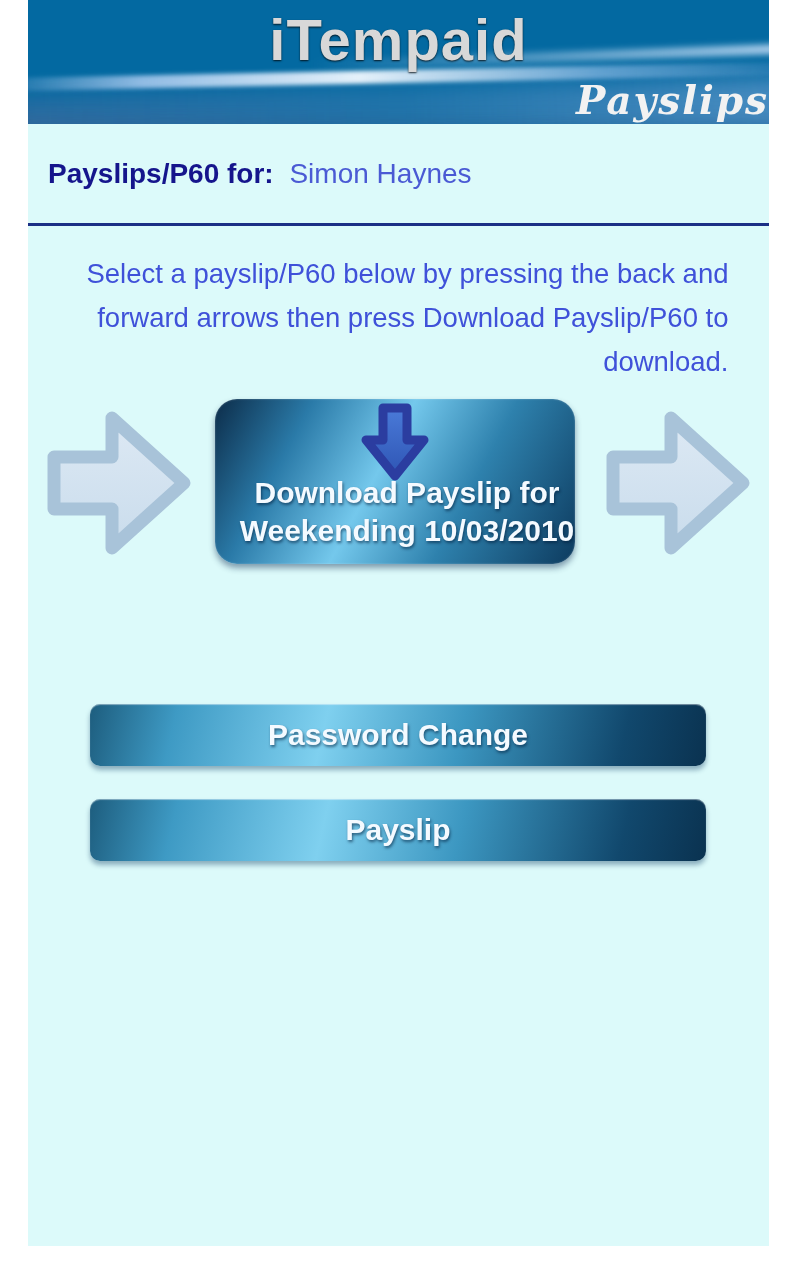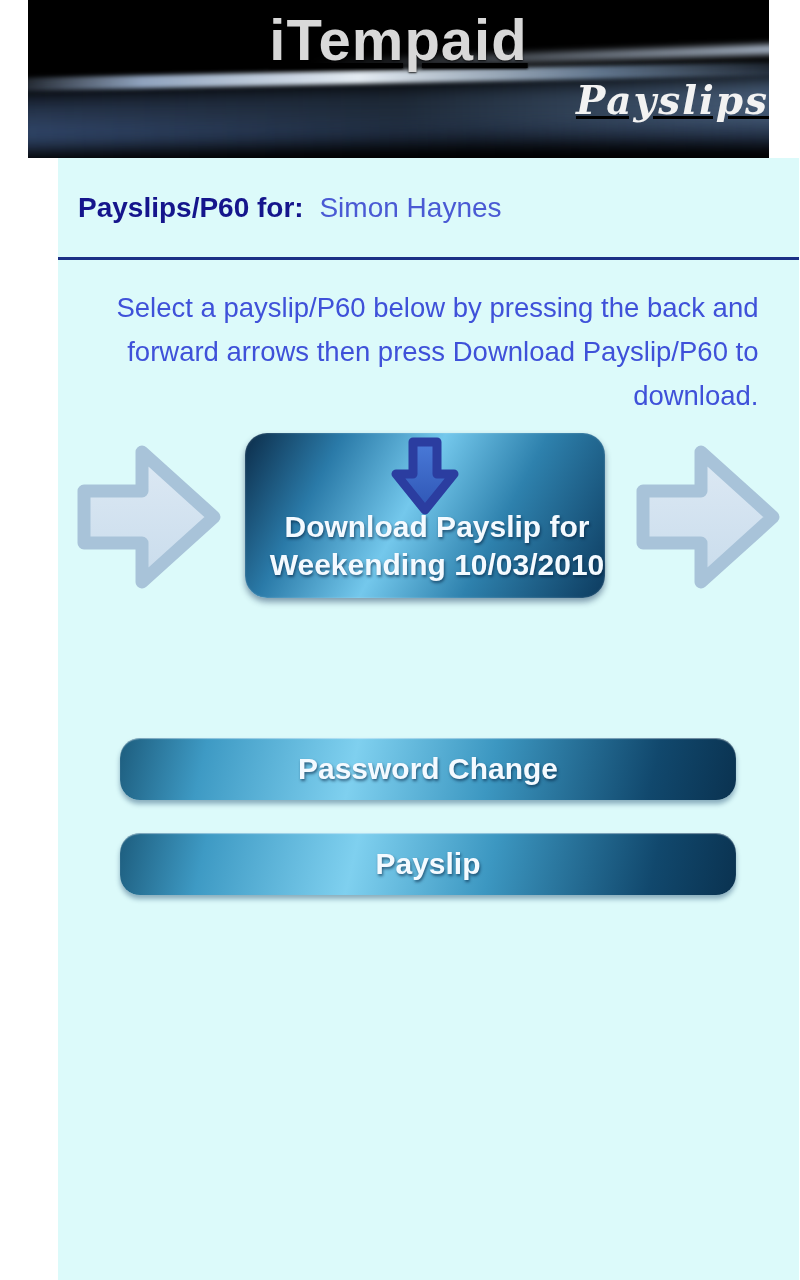--- a/index.html
+++ b/index.html
@@ -19,24 +19,23 @@
     left: 28px;
     top: 0;
     width: 741px;
     height: 1280px;
   }
 
   
   .app-header {
     position: relative;
     width: 100%;
-    height: 158px;
-    background: #000000;
+    height: 124px;
+    background: #0369a1;
     overflow: hidden;
-    text-decoration: underline;
   }
   .streak { position: absolute; pointer-events: none; }
   .streak-1 {
     left: -30px; right: -30px; top: 70px; height: 13px;
     background: linear-gradient(90deg,
       rgba(120,160,220,0.05) 0%, rgba(190,215,250,0.75) 18%,
       rgba(240,248,255,0.95) 45%, rgba(170,205,245,0.55) 75%,
       rgba(120,160,220,0.10) 100%);
     filter: blur(2px);
     transform: rotate(-1.2deg);
@@ -82,21 +81,20 @@
     letter-spacing: 2px;
     z-index: 2;
   }
 
   
   .main {
     position: relative;
     width: 100%;
     height: 1122px;
     background: #dcfafa;
-    margin-left: 30px;
   }
   .owner-line {
     position: absolute;
     top: 34px;
     left: 20px;
     font-size: 28px;
     white-space: nowrap;
   }
   .owner-label { font-weight: bold; color: #15158c; }
   .owner-name  { color: #4a5ad4; margin-left: 8px; }
@@ -174,21 +172,21 @@
     padding-left: 24px;
   }
 
   
   .pill-btn {
     position: absolute;
     left: 62px;
     width: 616px;
     height: 62px;
     border: none;
-    border-radius: 20px;
+    border-radius: 10px;
     background: linear-gradient(103deg,
       #1d5d7e 0%, #3e9ac4 14%, #7fd0ef 38%, #3c97c1 60%, #11486d 86%, #0a3250 100%);
     box-shadow: 0 4px 5px rgba(15,60,100,0.40), inset 0 1px 1px rgba(255,255,255,0.45);
     color: #f4faff;
     font-family: "Liberation Sans", sans-serif;
     font-weight: bold;
     font-size: 30px;
     text-shadow: 1px 2px 3px rgba(0,30,60,0.6);
     cursor: pointer;
   }

